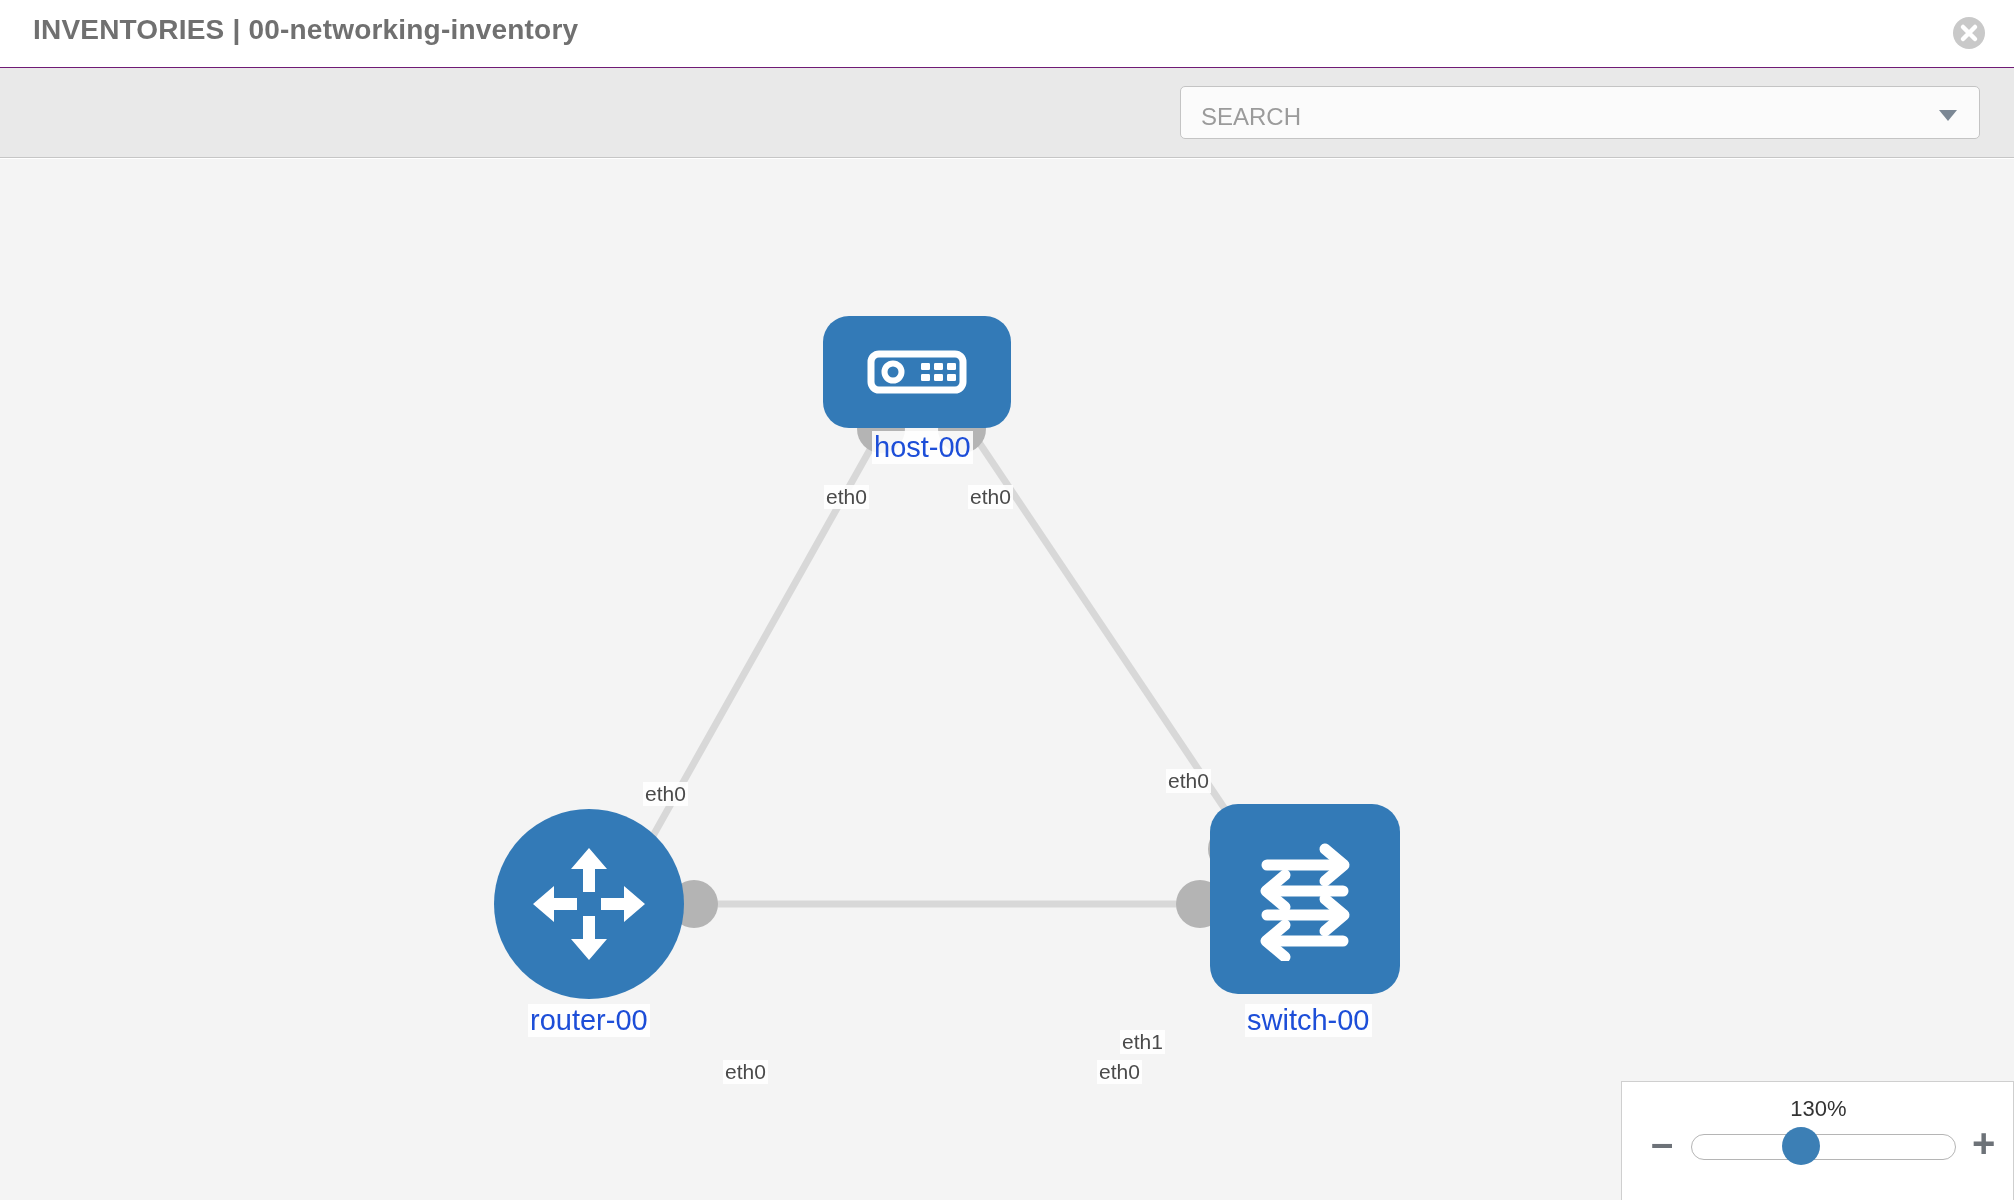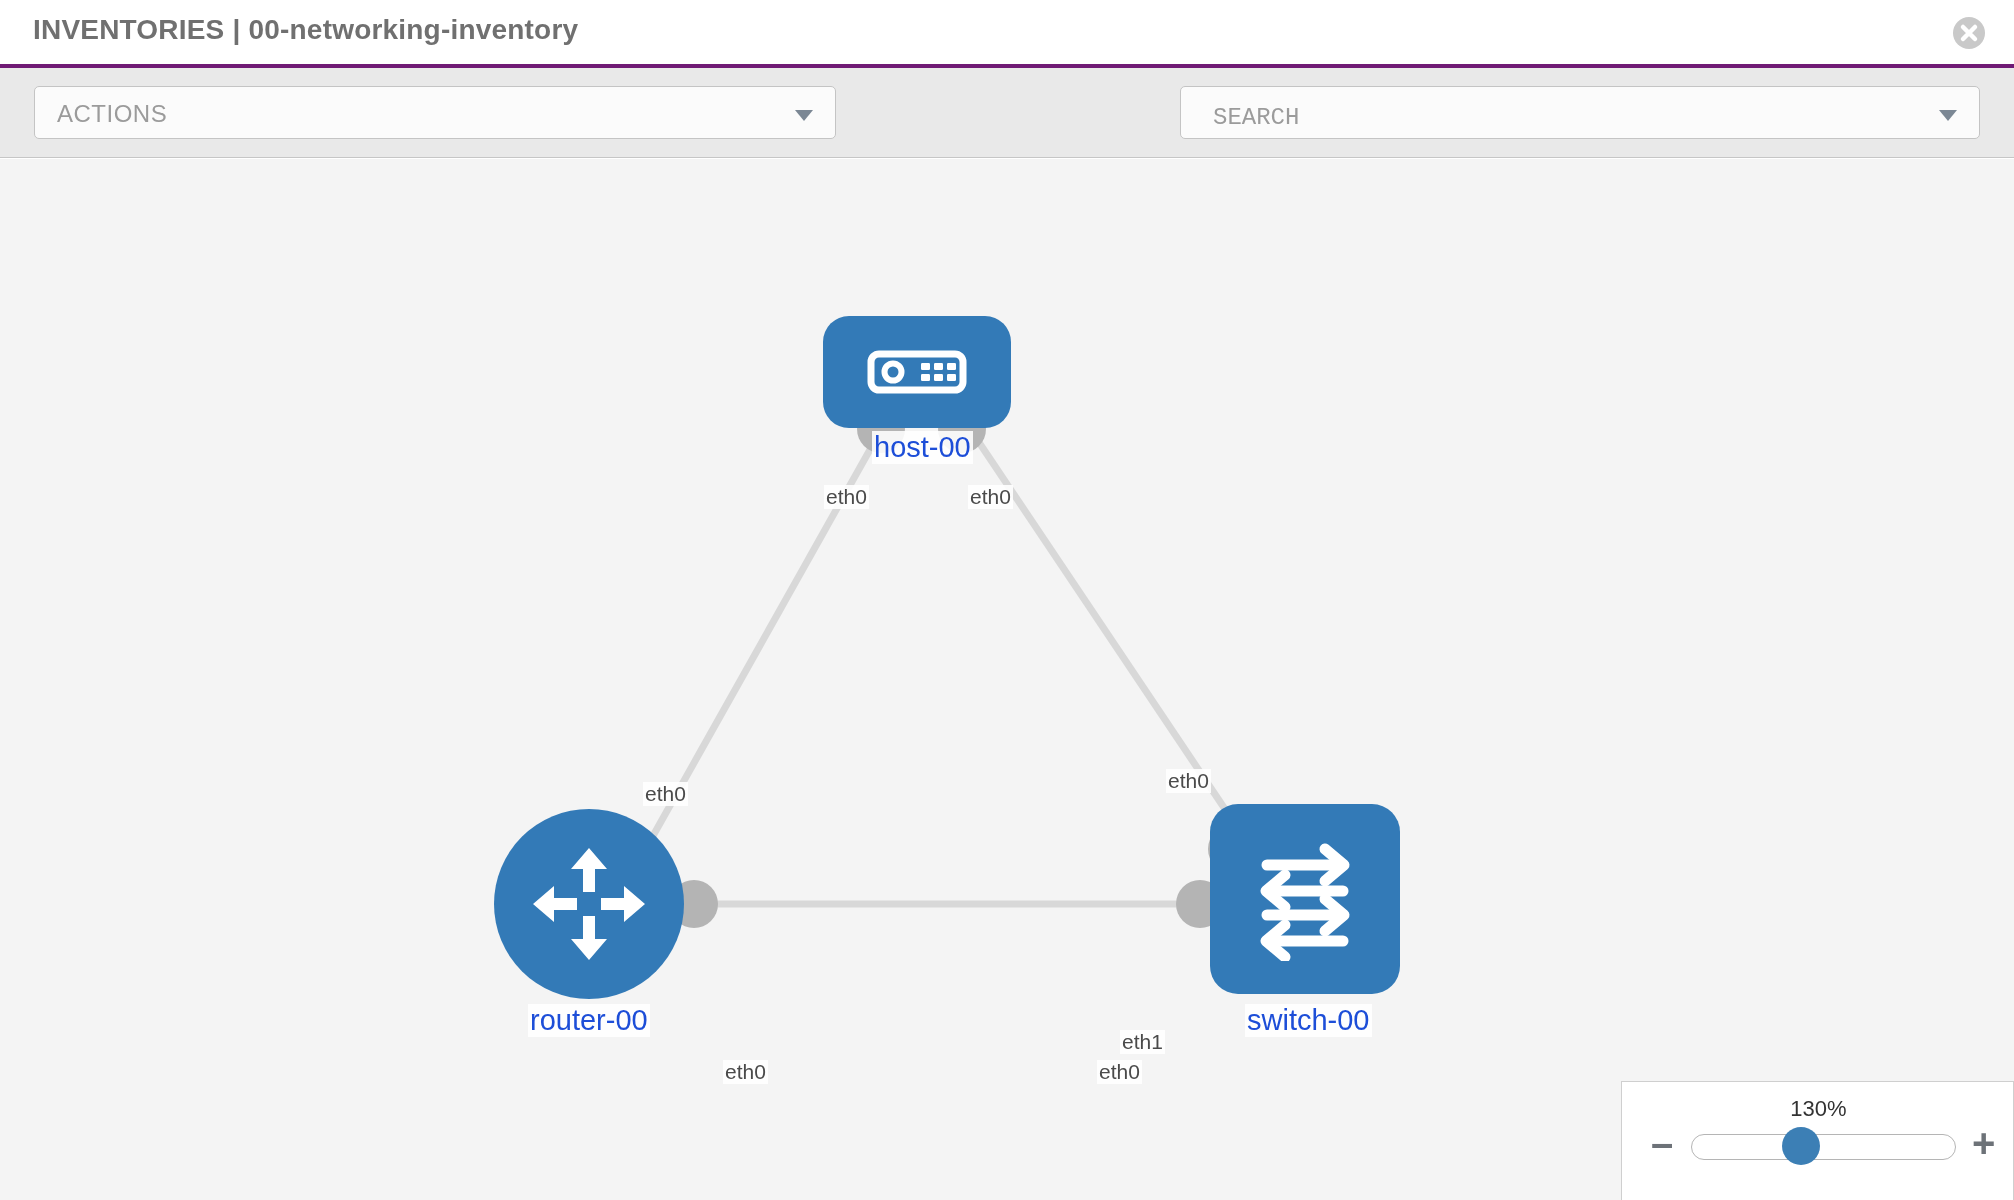--- a/index.html
+++ b/index.html
@@ -10,21 +10,21 @@
     background: #ffffff;
     font-family: "Liberation Sans", sans-serif;
   }
 
   
   .header {
     position: absolute;
     left: 0; top: 0;
     width: 2014px; height: 68px;
     background: #ffffff;
-    border-bottom: 4px solid #701a75;
+    border-bottom: 1px solid #701a75;
   }
   .header-title {
     position: absolute;
     left: 33px; top: 14px;
     font-size: 28px;
     font-weight: bold;
     color: #707070;
     letter-spacing: 0.2px;
     white-space: nowrap;
   }
@@ -83,25 +83,24 @@
     background: #fbfbfb;
     border: 1px solid #c4c4c4;
     border-radius: 5px;
   }
   .search-box input {
     position: absolute;
     left: 0; top: 0;
     width: 745px; height: 60px;
     border: none; outline: none;
     background: transparent;
-    font-family: Liberation Mono, monospace;
+    font-family: Liberation Sans, sans-serif;
     font-size: 24px;
     color: #555;
     padding-left: 20px;
-    margin-left: 12px;
   }
   .search-box input::placeholder { color: #9b9b9b; }
 
   
   .canvas {
     position: absolute;
     left: 0; top: 159px;
     width: 2014px; height: 1041px;
     background: #f4f4f4;
     overflow: hidden;
@@ -224,24 +223,20 @@
   <div class="close-btn">
     <svg width="34" height="34" viewBox="0 0 34 34" aria-hidden="true">
       <circle cx="17" cy="17" r="16" fill="#c9c9c9"></circle>
       <path d="M11 11 L23 23 M23 11 L11 23" stroke="#ffffff" stroke-width="4.5" stroke-linecap="round"></path>
     </svg>
   </div>
 </div>
 
 <div class="toolbar">
 
-  <div class="actions-select">
-    <span class="label">ACTIONS</span>
-    <span class="caret"></span>
-  </div>
 
   <div class="tool-icon wrench">
     <svg width="46" height="42" viewBox="0 0 46 42" aria-hidden="true">
       <g fill="#7b848e">
         <path d="M33.5 4.5 a13 13 0 1 0 6.5 12.2 l-5.6 0 a7.6 7.6 0 1 1 -3.4 -9.2 z" transform="rotate(35 28 16)"></path>
         <rect x="4" y="24.5" width="22" height="7.5" rx="3.5" transform="rotate(42 15 28)"></rect>
         <circle cx="10.5" cy="32.5" r="2.6" fill="#e9e9e9"></circle>
       </g>
     </svg>
   </div>

